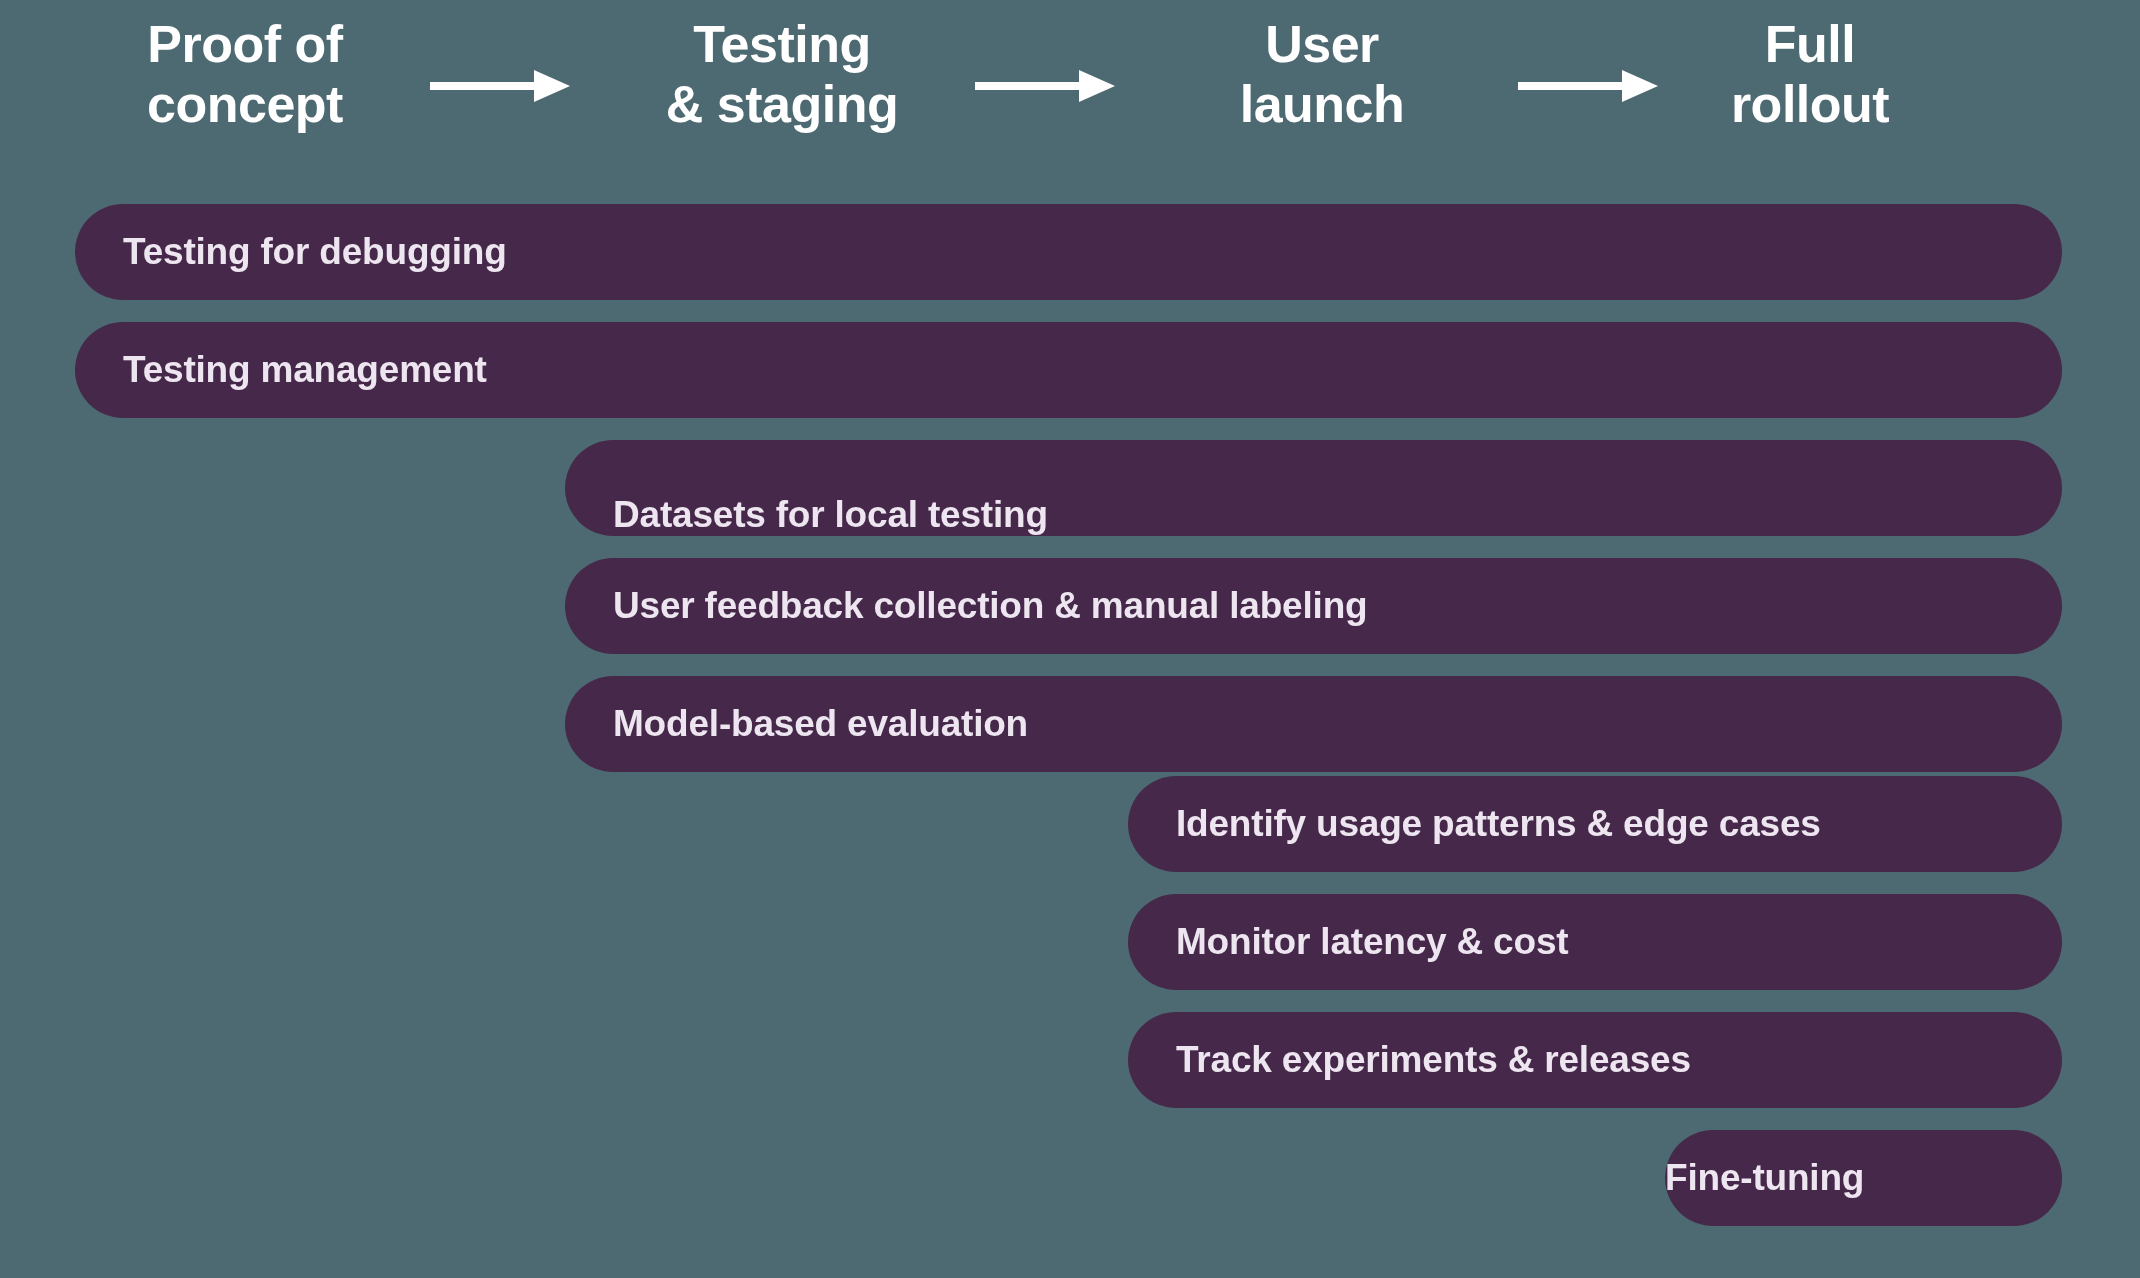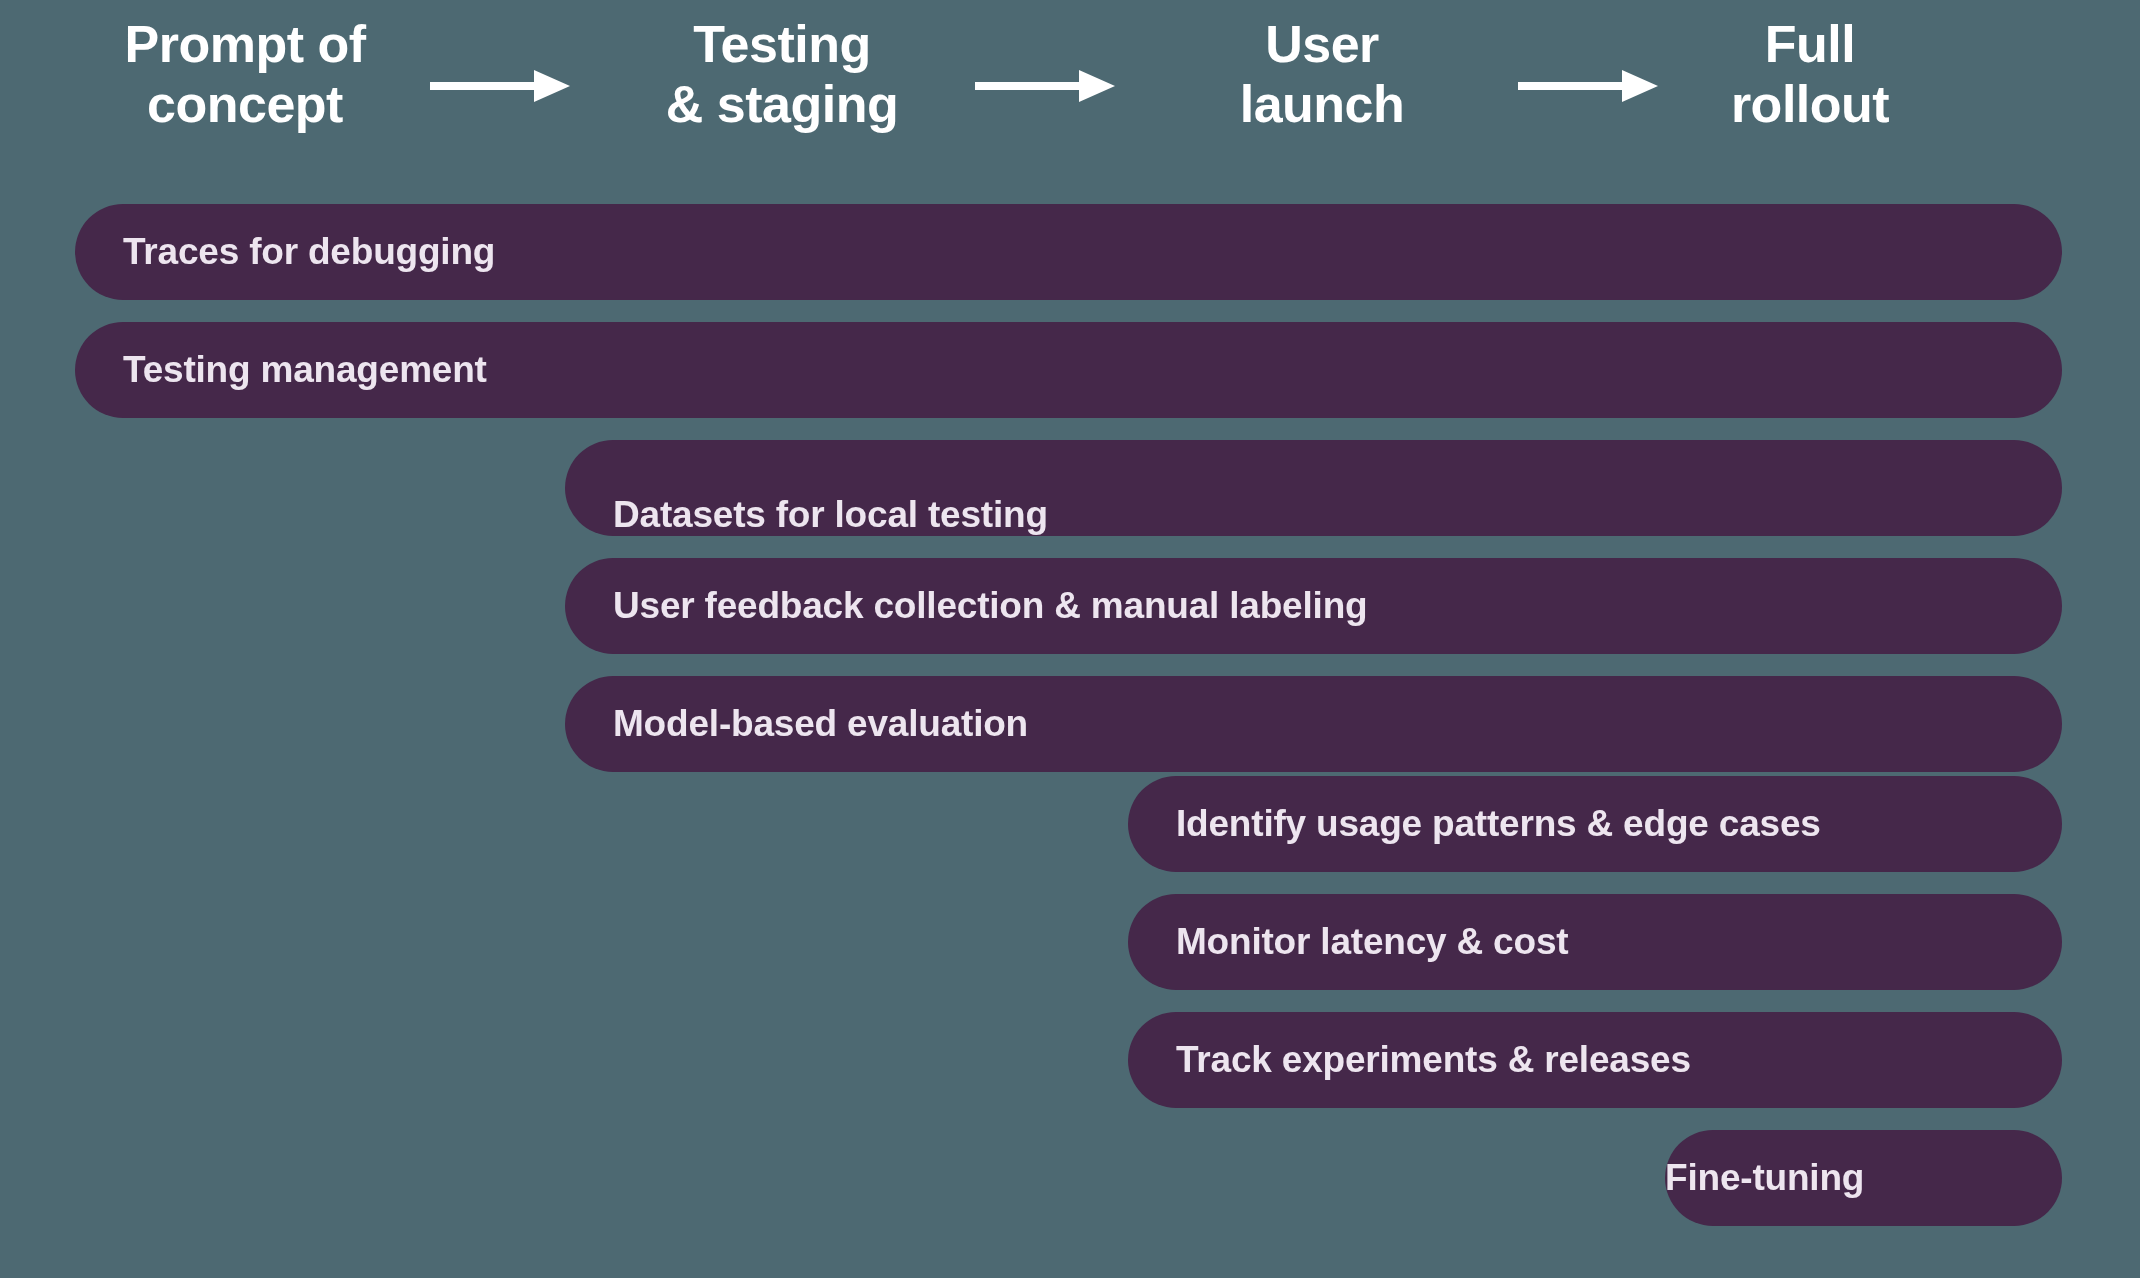--- a/index.html
+++ b/index.html
@@ -65,21 +65,21 @@
   .pill.align-left .pill-label { margin-left: 48px; }
   .pill.align-right { }
   .pill.align-right .pill-label { margin-right: 56px; }
 </style>
 </head>
 <body>
 
 <div id="canvas">
 
   <div id="phase-row">
-      <div class="phase-label" style="left: 95px;">Prompt of
+      <div class="phase-label" style="left: 95px;">Proof of
 concept</div>
       <div class="phase-label" style="left: 632px;">Testing
 &amp; staging</div>
       <div class="phase-label" style="left: 1172px;">User
 launch</div>
       <div class="phase-label" style="left: 1660px;">Full
 rollout</div>
       <div class="phase-arrow" style="left: 430px;">
         <svg width="150" height="40" viewBox="0 0 150 40" aria-hidden="true">
           <rect x="0" y="16" width="112" height="8" fill="#FFFFFF"></rect>
@@ -95,21 +95,21 @@
       <div class="phase-arrow" style="left: 1518px;">
         <svg width="150" height="40" viewBox="0 0 150 40" aria-hidden="true">
           <rect x="0" y="16" width="112" height="8" fill="#FFFFFF"></rect>
           <polygon points="104,4 140,20 104,36" fill="#FFFFFF"></polygon>
         </svg>
       </div>
     </div>
 
   <div id="pill-layer">
       <div class="pill align-left" style="left: 75px; top: 204px; width: 1987px;">
-        <span class="pill-label">Traces for debugging</span>
+        <span class="pill-label">Testing for debugging</span>
       </div>
       <div class="pill align-left" style="left: 75px; top: 322px; width: 1987px;">
         <span class="pill-label">Testing management</span>
       </div>
       <div class="pill align-left" style="left: 565px; top: 440px; width: 1497px; align-items: flex-end;">
         <span class="pill-label">Datasets for local testing</span>
       </div>
       <div class="pill align-left" style="left: 565px; top: 558px; width: 1497px;">
         <span class="pill-label">User feedback collection &amp; manual labeling</span>
       </div>

